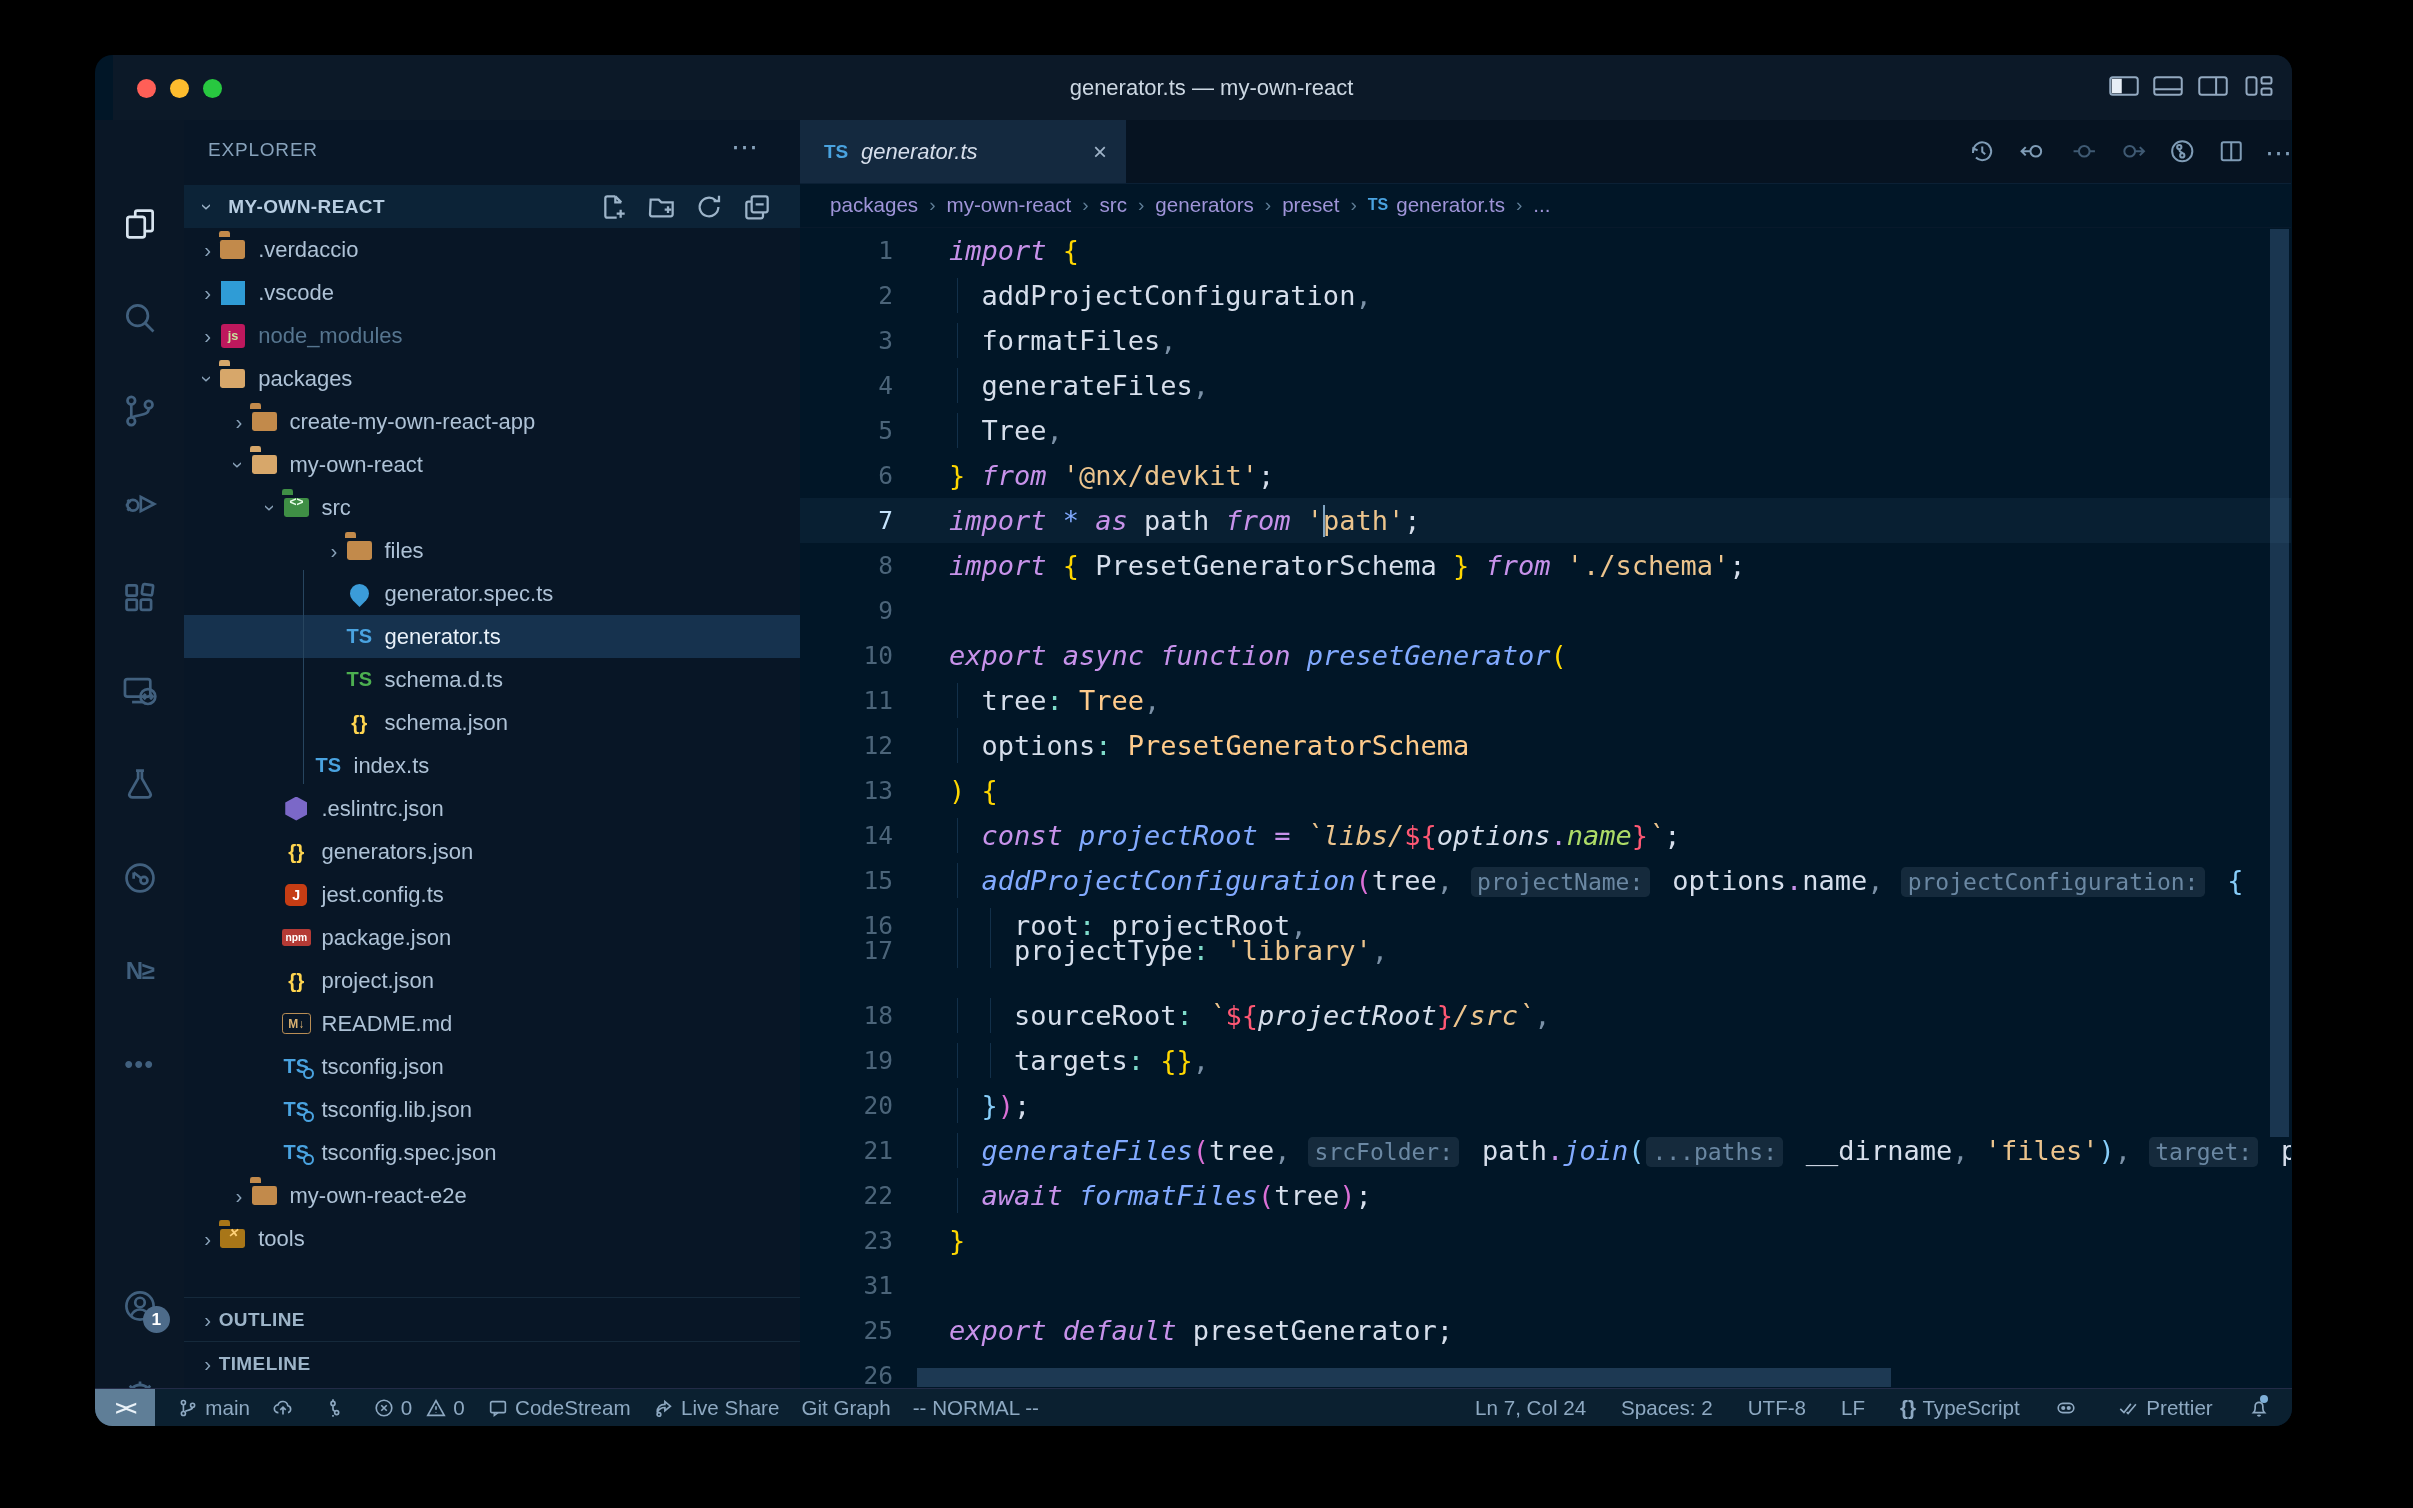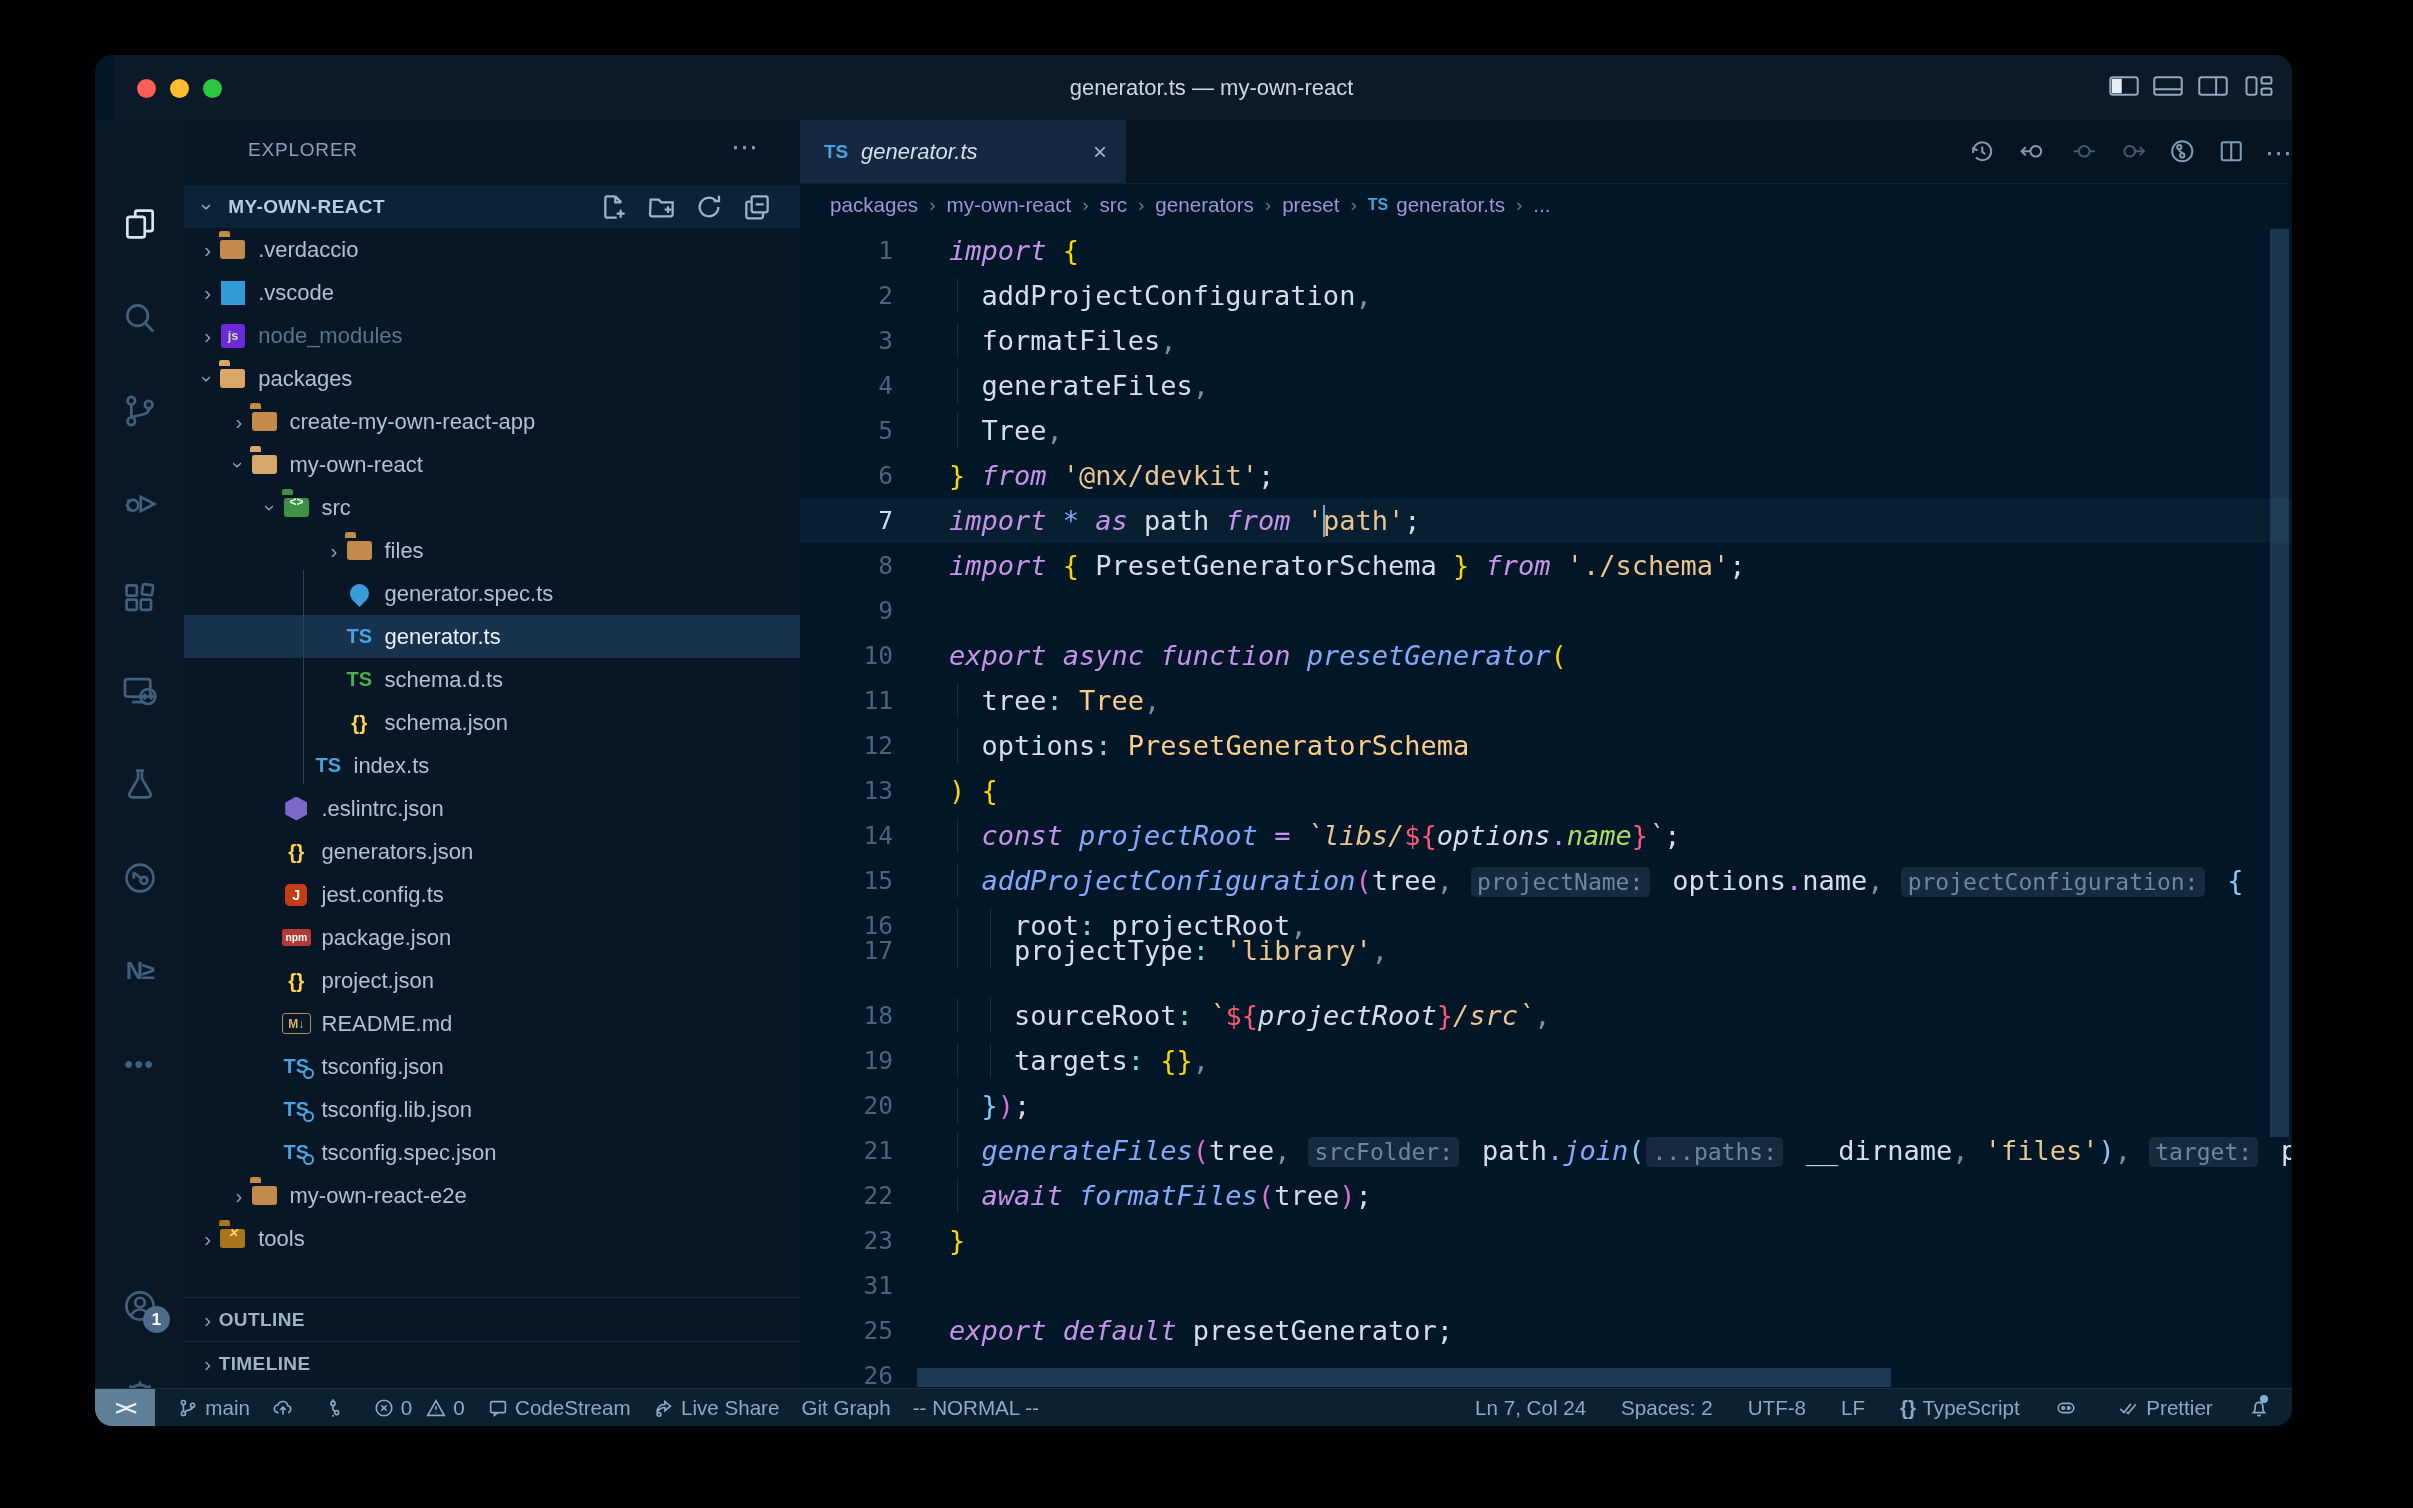--- a/index.html
+++ b/index.html
@@ -18,21 +18,21 @@
   #activitybar{position:absolute;left:0;top:65px;width:89px;height:1268px;background:#0a1726;}
   .abtn{position:absolute;left:0;width:89px;height:76px;display:flex;align-items:center;justify-content:center;color:#41607e;}
   .abtn.active{color:#d8e4ef;}
   .abtn svg{width:38px;height:38px;}
   .abtn .txticon{font-size:24px;font-weight:bold;letter-spacing:-1.6px;}
   #acct-badge{position:absolute;right:14.2px;bottom:11px;width:27px;height:27px;border-radius:50%;
       background:#4d6b8a;color:#fff;font-size:17.4px;font-weight:bold;display:flex;align-items:center;justify-content:center;}
   
   #sidebar{position:absolute;left:89px;top:65px;width:617px;height:1268px;background:#081626;overflow:hidden;}
   #exp-head{position:absolute;left:0;top:0;width:617px;height:60px;}
-  #exp-title{position:absolute;left:24px;top:19px;font-size:19px;letter-spacing:0.8px;color:#87a2bb;margin-left:40px;}
+  #exp-title{position:absolute;left:24px;top:19px;font-size:19px;letter-spacing:0.8px;color:#87a2bb;}
   #exp-more{position:absolute;right:43px;top:11px;font-size:27px;color:#87a2bb;}
   #proj-row{position:absolute;left:0;top:65px;width:617px;height:43px;background:#0c2337;display:flex;align-items:center;}
   #proj-chev{margin-left:12.7px;color:#9db4c9;}
   #proj-name{margin-left:9.5px;font-size:19px;font-weight:bold;letter-spacing:0.4px;color:#b7cde1;}
   .exp-act{position:absolute;top:6.3px;width:32px;height:32px;color:#9db4c9;}
   .exp-act svg{width:100%;height:100%;}
   #tree{position:absolute;left:0;top:108px;width:617px;}
   .trow{position:relative;height:43px;display:flex;align-items:center;white-space:nowrap;}
   .trow.sel{background:#16324e;}
   .chev{display:inline-block;width:22px;text-align:center;color:#8aa3ba;font-size:20.6px;flex:0 0 22px;}
@@ -41,21 +41,21 @@
   .trow.dim .tlabel{color:#56758f;}
   .trow.sel .tlabel{color:#e9f1f9;}
   .ic{position:relative;display:inline-flex;align-items:center;justify-content:center;flex:0 0 28.5px;width:28.5px;height:28.5px;}
   .fold{width:25px;height:19px;background:#c28a4b;border-radius:2.4px;flex:0 0 25px;margin:0 1.6px;}
   .fold::before{content:"";position:absolute;left:0;top:-4.7px;width:11px;height:6.3px;background:inherit;border-radius:2.4px 2.4px 0 0;}
   .fold.open{background:#d7a76a;}
   .fold.src{background:#3f8f45;}
   .fold.tools{background:#a87618;}
   .fsym{position:absolute;left:0;right:0;top:1.6px;text-align:center;font-size:12px;color:#eaffea;font-weight:bold;}
   .vsc{width:24px;height:24px;background:#2f9cd6;clip-path:polygon(70% 0,100% 12%,100% 88%,70% 100%,20% 72%,4% 82%,0 74%,14% 50%,0 26%,4 18%,20% 28%);}
-  .npmbox{width:24px;height:24px;background:#6d28d9;border-radius:3.2px;color:#c6e49a;font-size:12.7px;font-weight:bold;display:flex;align-items:center;justify-content:center;}
+  .npmbox{width:24px;height:24px;background:#be185d;border-radius:3.2px;color:#c6e49a;font-size:12.7px;font-weight:bold;display:flex;align-items:center;justify-content:center;}
   .tst{font-family:"Liberation Sans",sans-serif;font-size:20px;font-weight:bold;}
   .tst.b{color:#4aa3e0;}
   .tst.g{color:#4caf50;}
   .tst.cfg::after{content:"";position:absolute;right:-3.2px;bottom:1.6px;width:7.1px;height:7.1px;border:2.4px solid #4aa3e0;border-radius:50%;background:#081626;}
   .drop{width:19px;height:19px;background:#3b9cd9;border-radius:50% 50% 50% 0;transform:rotate(-45deg);}
   .braces{color:#ffd54f;font-size:20.6px;font-weight:bold;}
   .eslint{width:22px;height:24px;background:#7b68c8;clip-path:polygon(50% 0,100% 25%,100% 75%,50% 100%,0 75%,0 25%);}
   .jest{width:22px;height:22px;background:#c63d14;border-radius:4.7px;color:#fff;font-size:14.2px;font-weight:bold;display:flex;align-items:center;justify-content:center;}
   .npmtag{width:28.5px;height:17.4px;background:#b43a35;border-radius:2.4px;color:#fff;font-size:10.3px;font-weight:bold;display:flex;align-items:center;justify-content:center;}
   .md{width:27px;height:19px;border:1.6px solid #b98e55;border-radius:3.2px;color:#d8b070;font-size:12px;font-weight:bold;display:flex;align-items:center;justify-content:center;}

